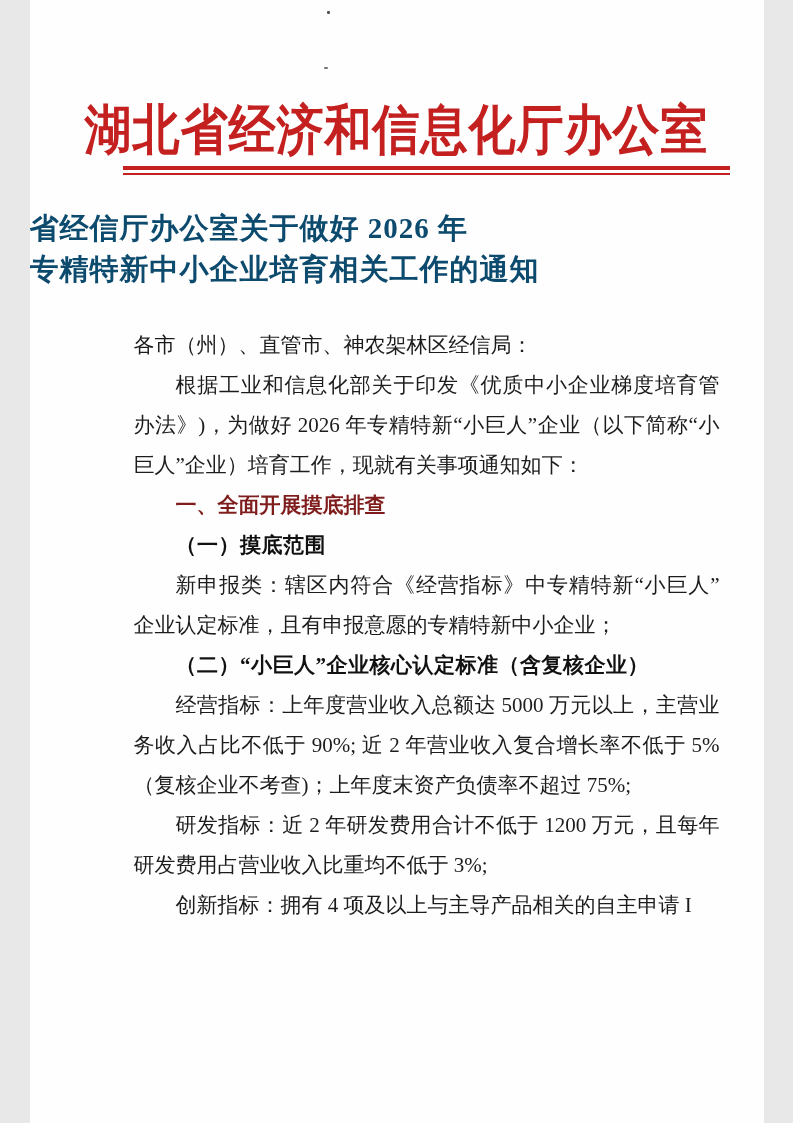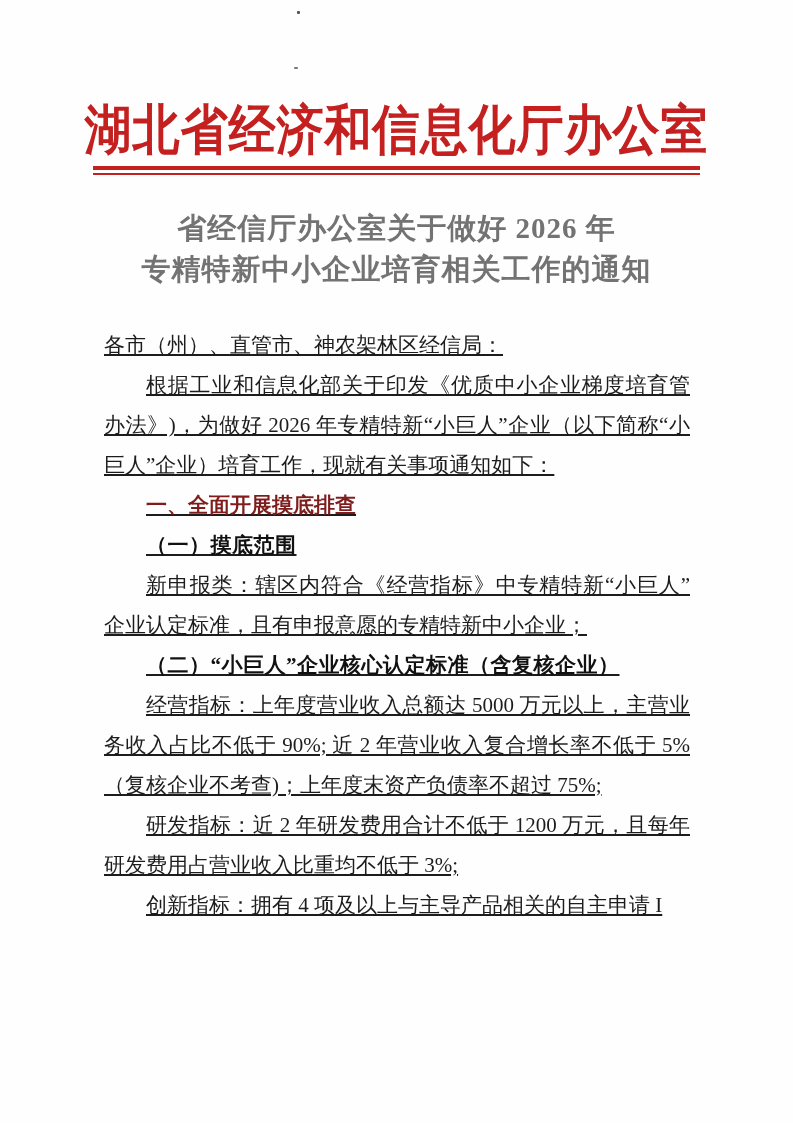--- a/index.html
+++ b/index.html
@@ -1,18 +1,18 @@
 <!DOCTYPE html>
 <html><head>
 <meta charset="utf-8">
 <style>
   html, body { margin: 0; padding: 0; background: #e8e8e8; }
   .page {
     position: relative;
-    width: 793px;
+    width: 734px;
     height: 1123px;
     margin: 0 auto;
     background: #fefefe;
     overflow: hidden;
     font-family: "Liberation Serif", "DejaVu Serif", serif;
     color: #1c1c1c;
   }
   .letterhead {
     position: absolute;
     left: 0; top: 94px;
@@ -30,34 +30,32 @@
     left: 93px; top: 166px;
     width: 607px;
     height: 3px;
     border-top: 4px solid;
     border-bottom: 2px solid;
   }
   .doc-title {
     position: absolute;
     left: 0; top: 208px;
     width: 100%;
-    text-align: center;
     font-size: 29px;
     font-weight: bold;
     line-height: 41px;
     letter-spacing: 1px;
-    color: #737373;
+    color: #0c4a6e;
   }
   .body-text {
     position: absolute;
     left: 104px; top: 325px;
     width: 586px;
     font-size: 21px;
     line-height: 40px;
-    text-decoration: underline;
   }
   .line { white-space: nowrap; }
   .indent { padding-left: 42px; }
   .justify {
     white-space: normal;
     text-align: justify;
     text-align-last: justify;
   }
   .h1 {
     font-family: "Liberation Sans", "DejaVu Sans", sans-serif;

